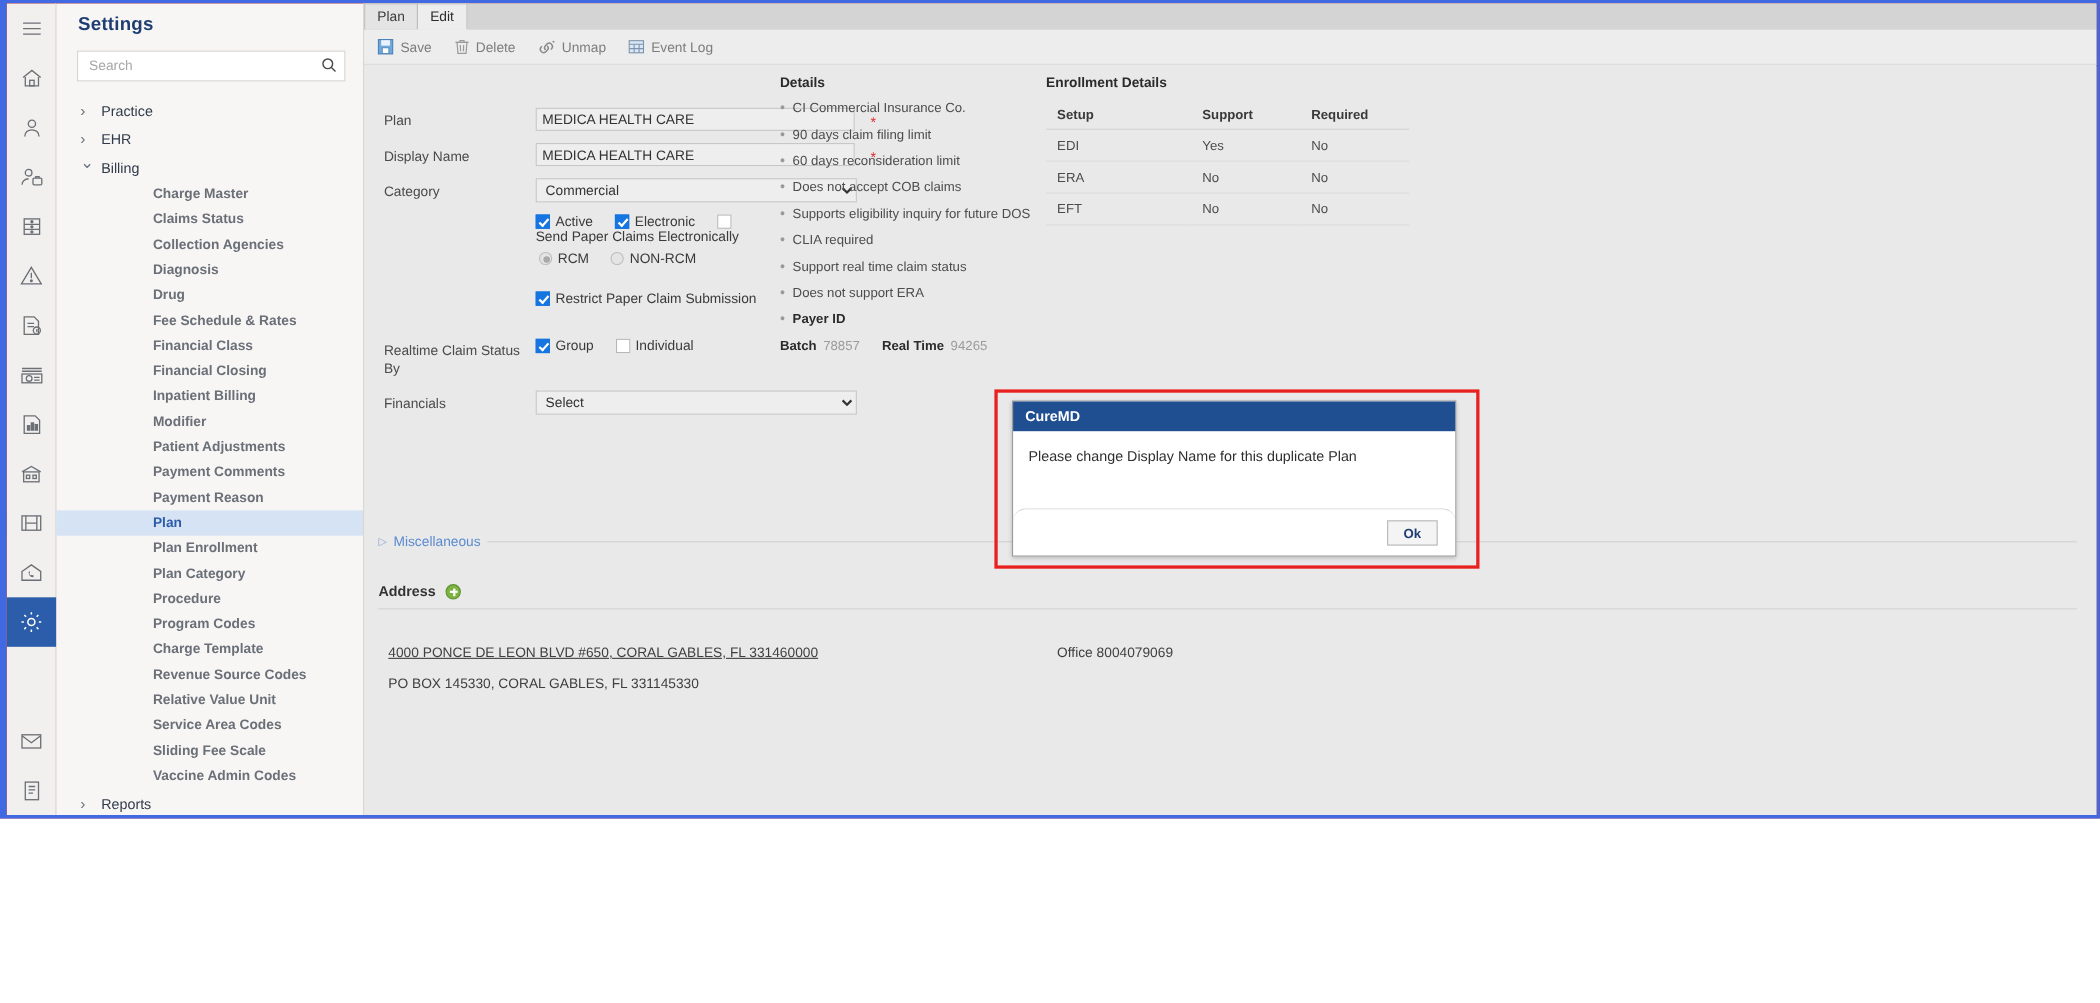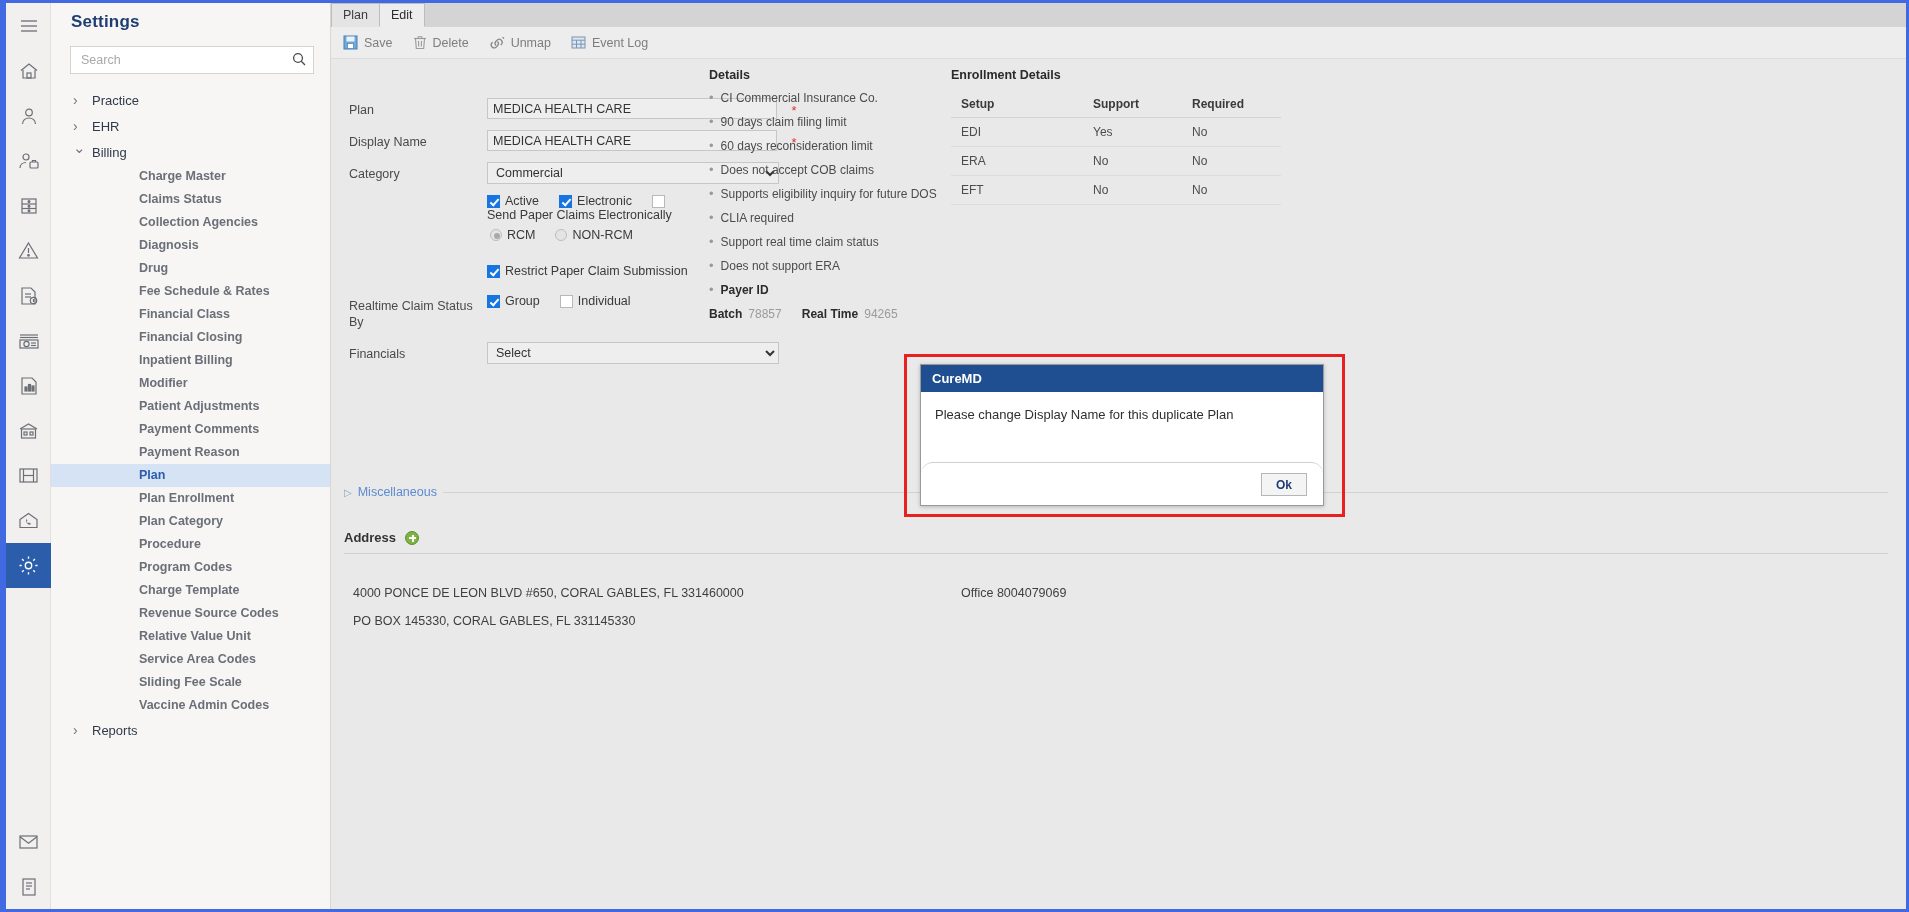--- a/index.html
+++ b/index.html
@@ -5,21 +5,21 @@
   * { box-sizing: border-box; }
   html, body {
     margin: 0; padding: 0;
     width: 1909px; height: 912px;
     overflow: hidden;
     background: #ffffff;
     font-family: "Liberation Sans", sans-serif;
   }
   #root {
     position: relative;
-    width: 1909px; height: 912px;
+    width: 1909px; height: 744px;
     background: #b91c1c;
     border-left: 6px solid #4169e1;
     border-right: 3px solid #4169e1;
     border-top: 3px solid #4169e1;
     border-bottom: 3px solid #4169e1;
     overflow: hidden;
   }
 
   
   #icon-rail {
@@ -251,21 +251,21 @@
   }
   #address-add::before { left: 3px; top: 5.5px; width: 7px; height: 2px; }
   #address-add::after { left: 5.5px; top: 3px; width: 2px; height: 7px; }
 
   .addr-line {
     position: absolute; left: 22px; right: 18px;
     font-size: 12.5px; color: #3f3f3f;
     height: 28px; line-height: 28px;
   }
   .addr-line .office { position: absolute; left: 608px; }
-  #addr-1 { top: 519px; }
+  #addr-1 { top: 519px; text-decoration: underline; }
   #addr-2 { top: 547px; }
 
   
   #modal-highlight {
     position: absolute;
     left: 898px; top: 351px;
     width: 441px; height: 163px;
     border: 3px solid #e8201f;
     z-index: 50;
     pointer-events: none;
@@ -588,21 +588,21 @@
           <div class="fctl">
             <div class="chkline" id="rcm-line" style="padding-left:3px;">
                 <span class="radio on"></span>
                 <span class="chk-label">RCM</span>
                 <span class="radio"></span>
                 <span class="chk-label">NON-RCM</span>
               </div>
           </div>
         </div>
 
-        <div class="frow" style="margin-bottom:8px;text-align:center;">
+        <div class="frow" style="margin-bottom:21px;text-align:center;">
           <div class="flabel"></div>
           <div class="fctl">
             <div class="chkline">
               <span class="chk on"></span>
               <span class="chk-label">Restrict Paper Claim Submission</span>
             </div>
           </div>
         </div>
 
         <div class="frow">

